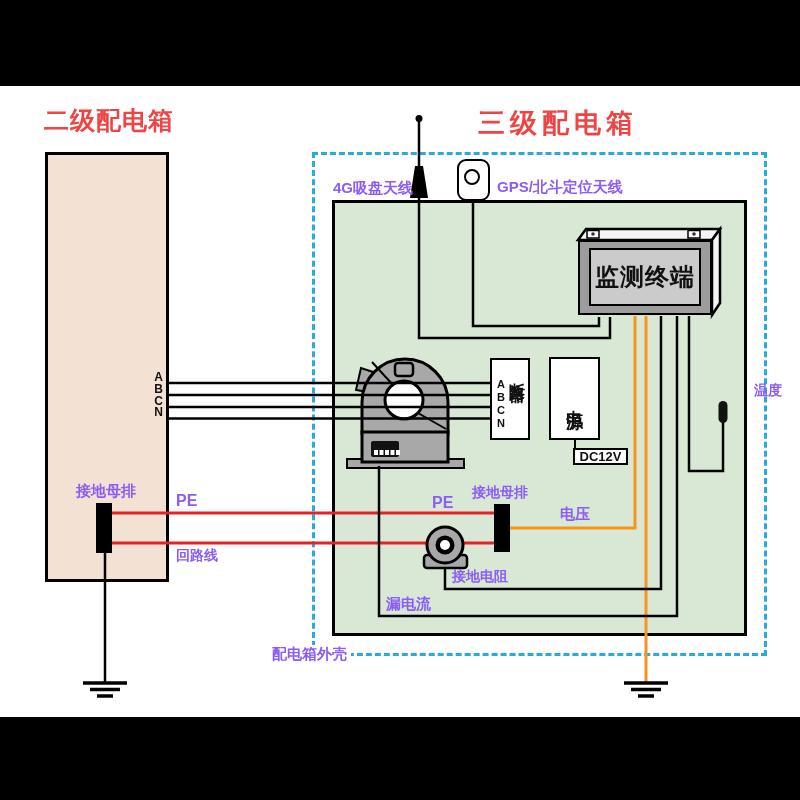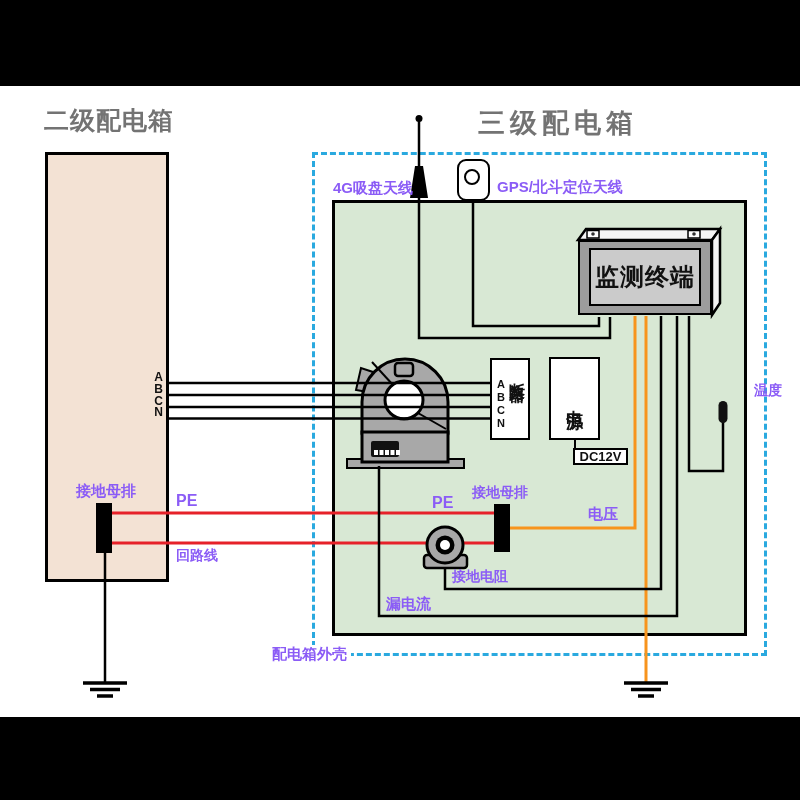--- a/index.html
+++ b/index.html
@@ -3,21 +3,21 @@
 <meta charset="utf-8">
 <style>
   * { margin:0; padding:0; box-sizing:border-box; }
   html,body { width:800px; height:800px; }
   body { position:relative; background:#fff; font-family:"Liberation Sans", sans-serif; color:#111; overflow:hidden; }
   .bar { position:absolute; left:0; width:800px; background:#000; z-index:6; }
   #bar-top { top:0; height:86px; }
   #bar-bottom { top:717px; height:83px; }
 
   .abs { position:absolute; }
-  .title { font-weight:bold; color:#737373; z-index:4; }
+  .title { font-weight:bold; color:#ef4444; z-index:4; }
   #title-left  { left:44px; top:104px; font-size:25px; letter-spacing:1px; }
   #title-right { left:478px; top:105px; font-size:27px; letter-spacing:5px; }
 
   #enclosure-dashed { left:312px; top:152px; width:455px; height:504px;
      border:3px dashed #2aa9df; z-index:1; background:transparent; }
   #left-box  { left:45px;  top:152px; width:124px; height:430px; background:#f3e2d4; border:3px solid #000; z-index:1; }
   #green-box { left:332px; top:200px; width:415px; height:436px; background:#d8e8d4; border:3px solid #000; z-index:1; }
 
   #wires-svg { left:0; top:0; width:800px; height:800px; z-index:2; }
 
@@ -39,21 +39,21 @@
 
   #power-box { left:549px; top:357px; width:51px; height:83px; display:flex; align-items:center; justify-content:center; }
   #power-label { font-size:17px; letter-spacing:3px; }
   #dc12v-box { left:573px; top:448px; width:55px; height:17px; border-width:2px;
       display:flex; align-items:center; justify-content:center; font-size:13px; font-weight:bold; }
 
   .lbl { position:absolute; font-weight:bold; color:#8b5cf6; z-index:4; white-space:nowrap; }
   #lbl-4g      { left:333px; top:179px; font-size:15px; }
   #lbl-gps     { left:497px; top:178px; font-size:15px; }
   #lbl-temp    { left:710px; top:382px; font-size:14px;margin-left:44px; }
-  #lbl-volt    { left:588px; top:505px; font-size:15px; }
+  #lbl-volt    { left:560px; top:505px; font-size:15px; }
   #lbl-bus-l   { left:76px;  top:482px; font-size:15px; }
   #lbl-bus-r   { left:472px; top:484px; font-size:14px; }
   #lbl-pe-l    { left:176px; top:492px; font-size:16px; }
   #lbl-pe-r    { left:432px; top:494px; font-size:16px; }
   #lbl-loop    { left:176px; top:547px; font-size:14px; }
   #lbl-gr      { left:452px; top:568px; font-size:14px; }
   #lbl-leak    { left:386px; top:595px; font-size:15px; }
   #lbl-encl    { left:268px; top:645px; font-size:15px; background:#fff; padding:0 4px; z-index:4; }
 </style>
 </head>

